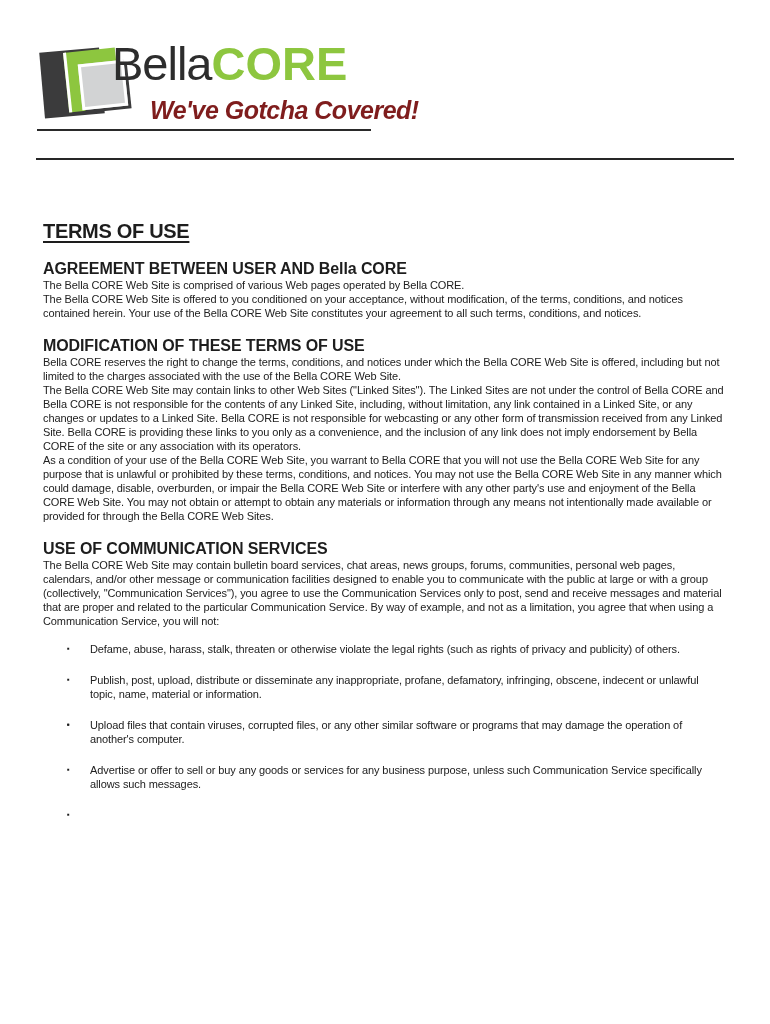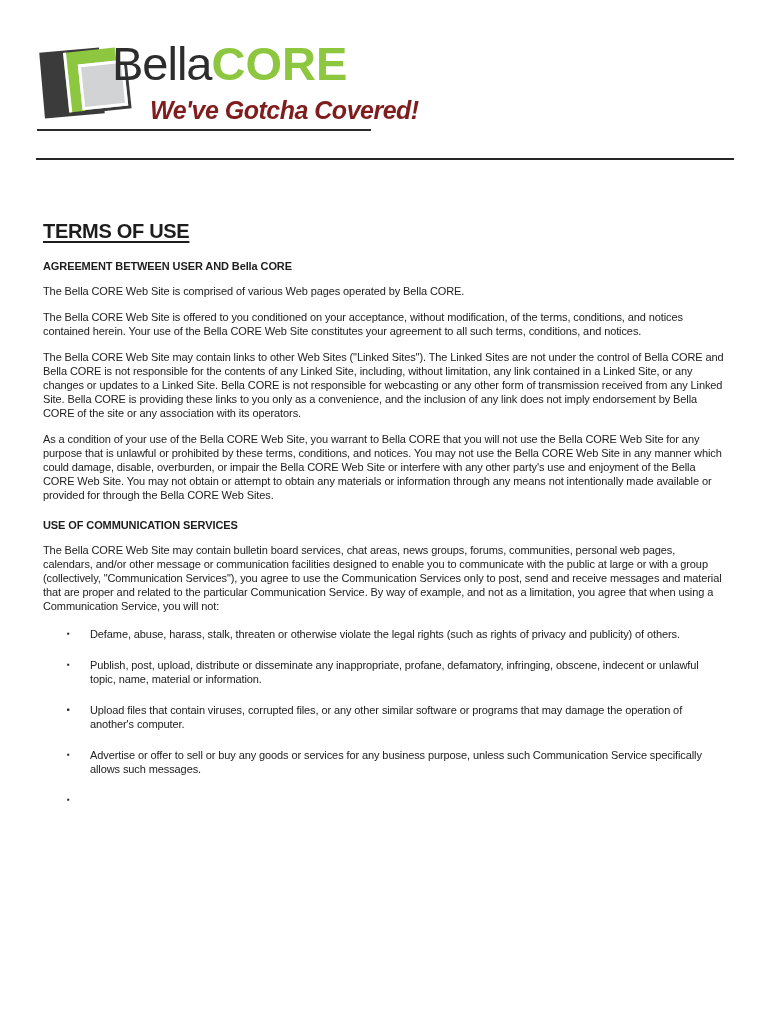--- a/index.html
+++ b/index.html
@@ -57,25 +57,24 @@
     width: 770px; padding: 0 43px;
   }
   .doc-title {
     margin-top: 40px;
     font-size: 20px; font-weight: bold; letter-spacing: -0.3px;
     color: #1d1d1d; text-decoration: underline;
     text-underline-offset: 3px;
   }
   .section-heading {
     margin-top: 17px;
-    font-size: 11px; font-weight: bold; color: #1d1d1d;
+    font-size: 16px; font-weight: bold; color: #1d1d1d;
     letter-spacing: -0.1px;
   }
   .para {
-    margin-top: 12px;
     font-size: 11px; line-height: 14px; color: #212121;
     letter-spacing: -0.1px;
   }
   .bullet-list {
     list-style: none;
     margin-top: 14px;
   }
   .bullet-list li {
     position: relative;
     padding-left: 47px;
@@ -106,20 +105,22 @@
   </div>
 
   <div class="content">
 
     <div class="doc-title">TERMS OF USE</div>
 
     <div class="section-heading">AGREEMENT BETWEEN USER AND Bella CORE</div>
     <p class="para">The Bella CORE Web Site is comprised of various Web pages operated by Bella CORE.</p>
     <p class="para">The Bella CORE Web Site is offered to you conditioned on your acceptance, without modification, of the terms, conditions, and notices contained herein. Your use of the Bella CORE Web Site constitutes your agreement to all such terms, conditions, and notices.</p>
 
+    <div class="section-heading">MODIFICATION OF THESE TERMS OF USE</div>
+    <p class="para">Bella CORE reserves the right to change the terms, conditions, and notices under which the Bella CORE Web Site is offered, including but not limited to the charges associated with the use of the Bella CORE Web Site.</p>
 
     <p class="para">The Bella CORE Web Site may contain links to other Web Sites ("Linked Sites"). The Linked Sites are not under the control of Bella CORE and Bella CORE is not responsible for the contents of any Linked Site, including, without limitation, any link contained in a Linked Site, or any changes or updates to a Linked Site. Bella CORE is not responsible for webcasting or any other form of transmission received from any Linked Site. Bella CORE is providing these links to you only as a convenience, and the inclusion of any link does not imply endorsement by Bella CORE of the site or any association with its operators.</p>
 
     <p class="para">As a condition of your use of the Bella CORE Web Site, you warrant to Bella CORE that you will not use the Bella CORE Web Site for any purpose that is unlawful or prohibited by these terms, conditions, and notices. You may not use the Bella CORE Web Site in any manner which could damage, disable, overburden, or impair the Bella CORE Web Site or interfere with any other party's use and enjoyment of the Bella CORE Web Site. You may not obtain or attempt to obtain any materials or information through any means not intentionally made available or provided for through the Bella CORE Web Sites.</p>
 
     <div class="section-heading">USE OF COMMUNICATION SERVICES</div>
     <p class="para">The Bella CORE Web Site may contain bulletin board services, chat areas, news groups, forums, communities, personal web pages, calendars, and/or other message or communication facilities designed to enable you to communicate with the public at large or with a group (collectively, "Communication Services"), you agree to use the Communication Services only to post, send and receive messages and material that are proper and related to the particular Communication Service. By way of example, and not as a limitation, you agree that when using a Communication Service, you will not:</p>
 
     <ul class="bullet-list">
       <li>

